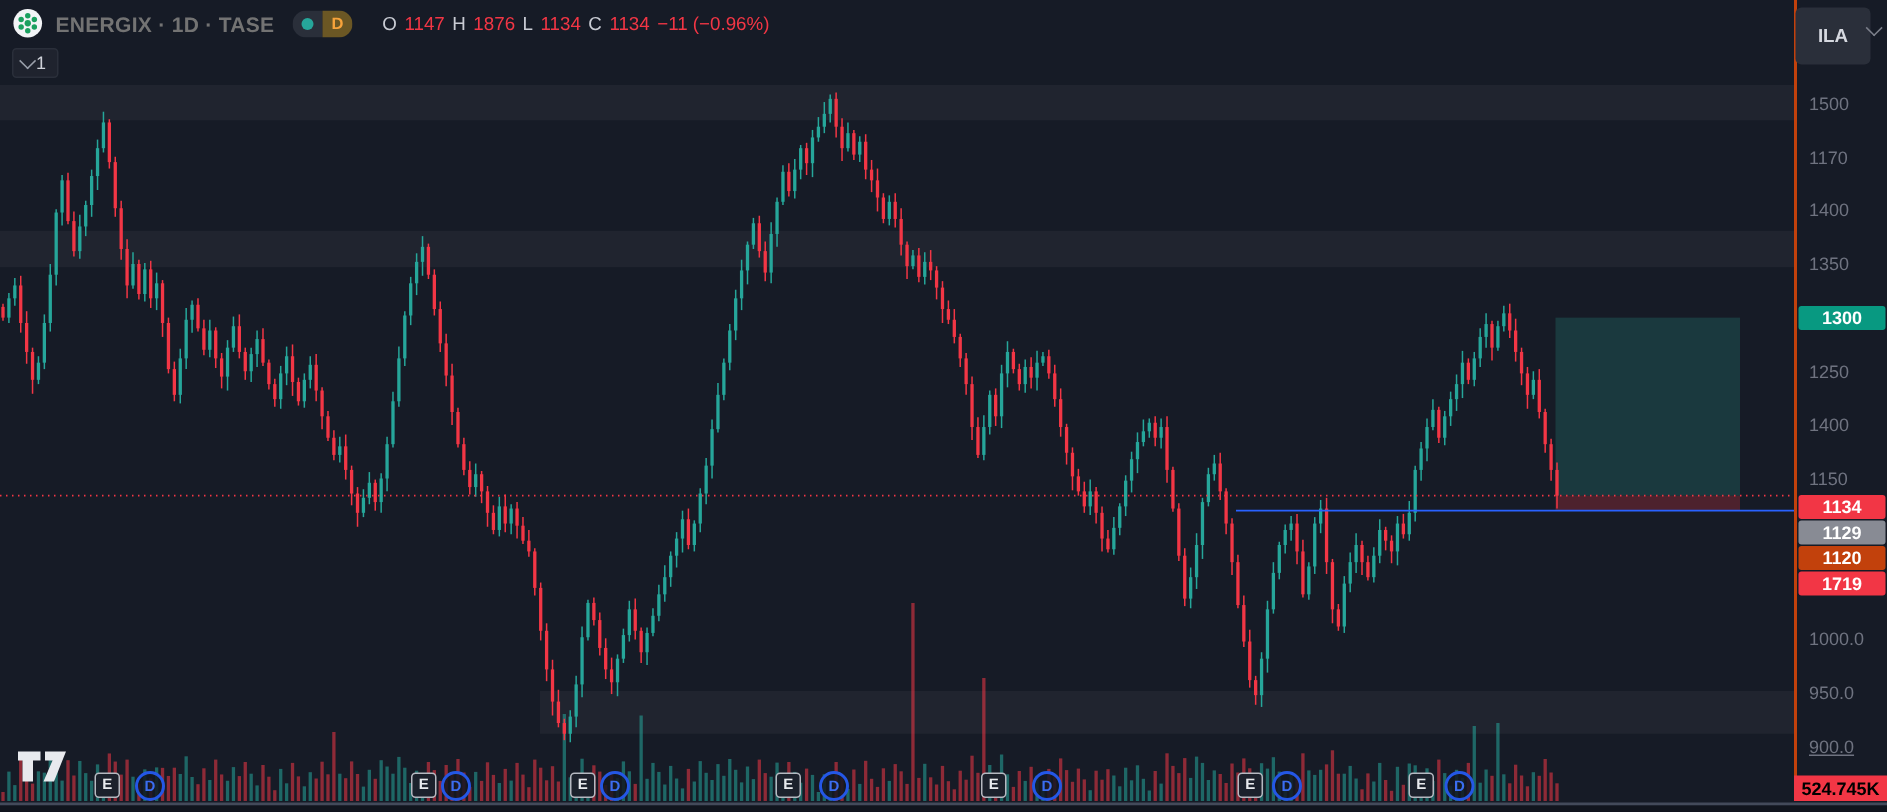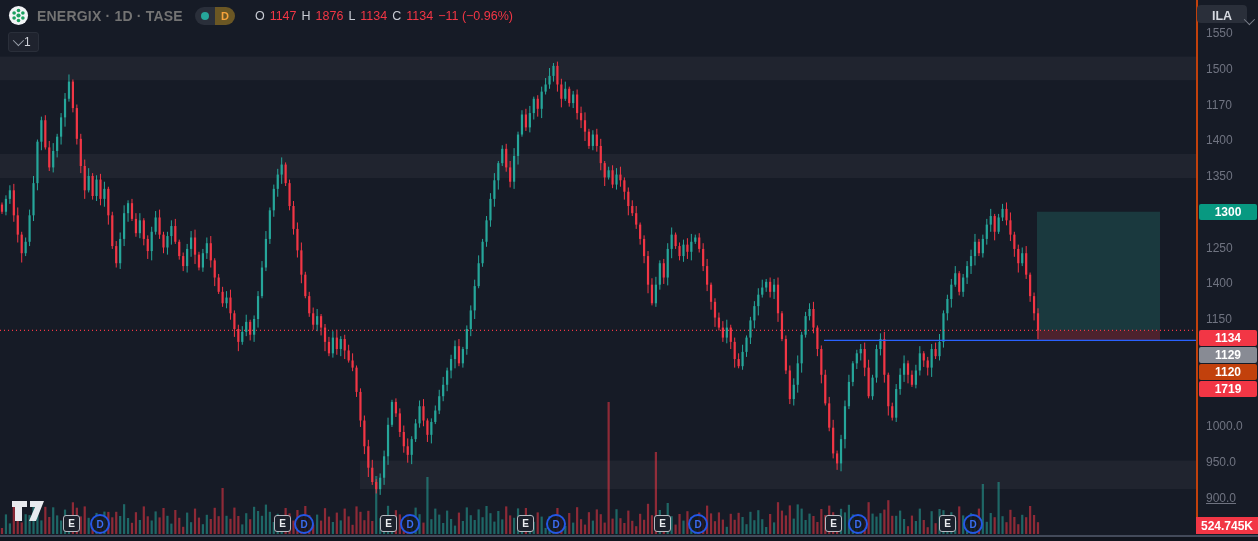--- a/index.html
+++ b/index.html
@@ -23,35 +23,35 @@
       color:#9aa0ab;font-size:12px;cursor:pointer;}
   .chev{display:inline-block;width:7px;height:7px;border-right:1.5px solid #9aa0ab;border-bottom:1.5px solid #9aa0ab;
         transform:rotate(45deg) translateY(-2px);}
   .interval-num{color:#cfd2d9;}
   
   #axis{position:absolute;left:1196px;top:0;width:62px;height:524px;background:#161b26;
         border-left:2px solid #c2410c;z-index:10;}
   .tick{position:absolute;left:8px;color:#6f7380;font-size:12px;}
   .pbadge{position:absolute;left:1px;width:58px;height:16px;border-radius:2px;color:#fff;
           font-size:12px;font-weight:700;display:flex;align-items:center;justify-content:center;z-index:12;}
-  .ila-btn{position:absolute;left:1197px;top:5px;width:50px;height:18px;background:#2a2f3a;border-radius:4px;
-      display:flex;align-items:flex-end;justify-content:center;color:#d6d9e0;font-size:12.5px;font-weight:700;z-index:30;cursor:pointer;}
+  .ila-btn{position:absolute;left:1197px;top:5px;width:50px;height:38px;background:#2a2f3a;border-radius:4px;
+      display:flex;align-items:center;justify-content:center;color:#d6d9e0;font-size:12.5px;font-weight:700;z-index:30;cursor:pointer;}
   .ila-caret{position:absolute;left:1244px;top:11px;z-index:30;}
   .ila-caret .chev{border-color:#7b7f8a;}
   
   .pane-sep{position:absolute;left:0;top:535px;width:1258px;height:2px;background:#434a5a;z-index:15;}
   .below-sep{position:absolute;left:0;top:537px;width:1258px;height:4px;background:#11151e;z-index:15;}
   .tv-logo{position:absolute;left:10px;top:497px;z-index:20;cursor:pointer;}
   .ev{position:absolute;z-index:18;display:flex;align-items:center;justify-content:center;
       font-weight:700;cursor:pointer;}
   .ev-e{width:15px;height:15px;border:1.5px solid #b6b9c1;border-radius:3px;background:#1c212c;
         color:#e8eaee;font-size:10px;top:515px;}
   .ev-d{width:16px;height:16px;border:2px solid #2457e6;border-radius:50%;background:rgba(19,23,34,.85);
         color:#3b6df0;font-size:10px;top:514px;}
-  .vol-badge{position:absolute;left:1196px;top:517px;width:62px;height:17px;background:#f23645;color:#ffffff;
+  .vol-badge{position:absolute;left:1196px;top:517px;width:62px;height:17px;background:#f23645;color:#000000;
       font-size:12px;font-weight:700;display:flex;align-items:center;justify-content:center;z-index:16;}
 </style>
 </head>
 <body>
 
 <div class="app">
 
   <svg id="chart-svg" width="1258" height="541">
       <g>
         <rect x="0" y="56.595" width="1196" height="23.595" fill="rgba(255,255,255,0.045)"></rect>

